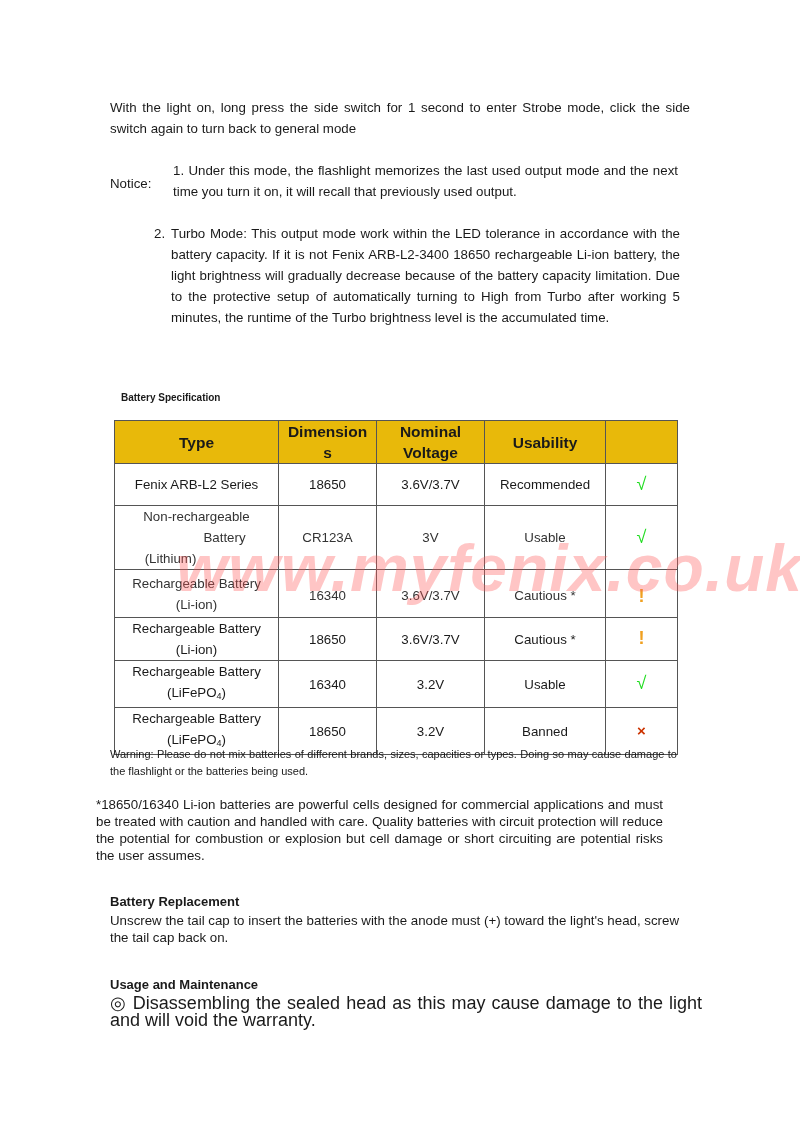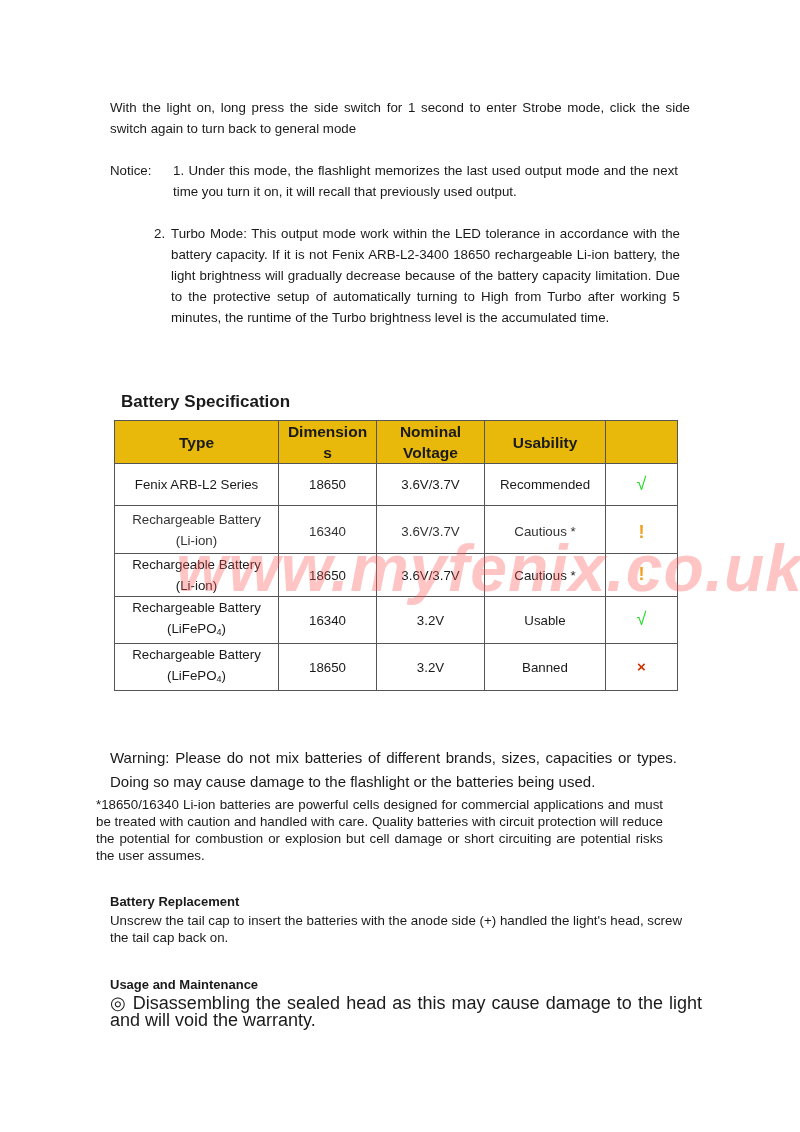--- a/index.html
+++ b/index.html
@@ -2,43 +2,43 @@
 <html><head>
 <meta charset="utf-8">
 <style>
   html, body { margin: 0; padding: 0; background: #ffffff; }
   body { width: 800px; height: 1132px; position: relative; overflow: hidden;
          font-family: "Liberation Sans", sans-serif; color: #1a1a1a; }
   .p { position: absolute; font-size: 13.3px; line-height: 21px; margin: 0; }
   .just { text-align: justify; text-align-last: left; }
   #intro { left: 110px; top: 97px; width: 580px; }
   #notice1 { left: 110px; top: 160px; width: 568px; }
-  #notice1 .label { position: absolute; left: 0; top: 0; }
+  #notice1 .label { position: absolute; left: 0; top: 13px; }
   #notice1 .body { margin-left: 63px; text-indent: -12px; padding-left: 0; text-align: justify; }
   #notice2 { left: 154px; top: 223px; width: 526px; }
   #notice2 .num { position: absolute; left: 0; top: 0; }
   #notice2 .body { padding-left: 17px; text-align: justify; text-indent: 0; }
 
-  #table-title { position: absolute; left: 121px; top: 392px; font-size: 17px; font-weight: bold; }
+  #table-title { position: absolute; left: 121px; top: 392px; font-size: 10px; font-weight: bold; }
   table#spec { position: absolute; left: 114px; top: 420px; border-collapse: collapse;
                font-size: 13.3px; }
   #spec th, #spec td { border: 1px solid #555; text-align: center; vertical-align: middle; padding: 0; }
   #spec th { background: #e8b90a; font-weight: bold; font-size: 15.5px; line-height: 21px; height: 42px; }
   #spec td { line-height: 21px; }
   .c1 { width: 163px; } .c2 { width: 97px; } .c3 { width: 107px; } .c4 { width: 120px; } .c5 { width: 71px; }
   .r1 td { height: 41px; } .r2 td { height: 62px; } .r3 td { height: 41px; }
   .ok { color: #22dd22; font-size: 18px; }
   .warn { color: #f0a020; font-size: 18px; font-weight: bold; }
   .ban { color: #cc3300; font-size: 15px; font-weight: bold; }
   sub { font-size: 9px; vertical-align: -2px; }
 
   #watermark { position: absolute; left: 176px; top: 530px; font-size: 66px; font-weight: bold; font-style: italic;
                color: rgba(255, 90, 90, 0.35); letter-spacing: 1px; white-space: nowrap; pointer-events: none; }
 
-  #warning { left: 110px; top: 746px; width: 567px; font-size: 15px; line-height: 24px; }
+  #warning { left: 110px; top: 746px; width: 567px; font-size: 11px; line-height: 17px; }
   #footnote { left: 96px; top: 796px; width: 567px; font-size: 13.3px; line-height: 17px; }
   .h2 { position: absolute; left: 110px; font-size: 13px; font-weight: bold; margin: 0; }
   #replace-title { top: 894px; }
   #replace-body { left: 110px; top: 912px; width: 575px; font-size: 13.3px; line-height: 17px; }
   #usage-title { top: 977px; }
   #usage-body { left: 110px; top: 995px; width: 592px; font-size: 18px; line-height: 17px; }
 </style>
 </head>
 <body>
 
@@ -68,20 +68,31 @@
       <th class="c4">Usability</th>
       <th class="c5"></th>
     </tr>
   </thead>
   <tbody>
     <tr class="r1">
       <td>Fenix ARB-L2 Series</td>
       <td>18650</td>
       <td>3.6V/3.7V</td>
       <td>Recommended</td>
+      <td><span class="ok">√</span></td>
+    </tr>
+    <tr class="r2">
+      <td style="color:#333;">
+        <span>Non-rechargeable</span><br>
+        <span style="padding-left:56px;">Battery</span><br>
+        <span style="padding-left:0px; margin-right:52px;">(Lithium)</span>
+      </td>
+      <td style="color:#333;">CR123A</td>
+      <td style="color:#333;">3V</td>
+      <td style="color:#333;">Usable</td>
       <td><span class="ok">√</span></td>
     </tr>
     <tr class="r3">
       <td style="color:#333;">
         <span>Rechargeable Battery</span><br><span>(Li-ion)</span>
       </td>
       <td style="color:#333; padding-top:4px;">16340</td>
       <td style="color:#333; padding-top:4px;">3.6V/3.7V</td>
       <td style="color:#333; padding-top:4px;">Cautious *</td>
       <td style="padding-top:6px;"><span class="warn">!</span></td>
@@ -115,16 +126,16 @@
     </tr>
   </tbody>
 </table>
 
 <div id="watermark">www.myfenix.co.uk</div>
 
 <p class="p just" id="warning">Warning: Please do not mix batteries of different brands, sizes, capacities or types. Doing so may cause damage to the flashlight or the batteries being used.</p>
 <p class="p just" id="footnote">*18650/16340 Li-ion batteries are powerful cells designed for commercial applications and must be treated with caution and handled with care.   Quality batteries with circuit protection will reduce the potential for combustion or explosion but cell damage or short circuiting are potential risks the user assumes.</p>
 
 <h2 class="h2" id="replace-title">Battery Replacement</h2>
-<p class="p" id="replace-body">Unscrew the tail cap to insert the batteries with the anode side (+) handled the light's head, screw the tail cap back on.</p>
+<p class="p" id="replace-body">Unscrew the tail cap to insert the batteries with the anode must (+) toward the light's head, screw the tail cap back on.</p>
 
 <h2 class="h2" id="usage-title">Usage and Maintenance</h2>
 <p class="p just" id="usage-body">◎ Disassembling the sealed head as this may cause damage to the light and will void the warranty.</p>
 
 </body></html>

